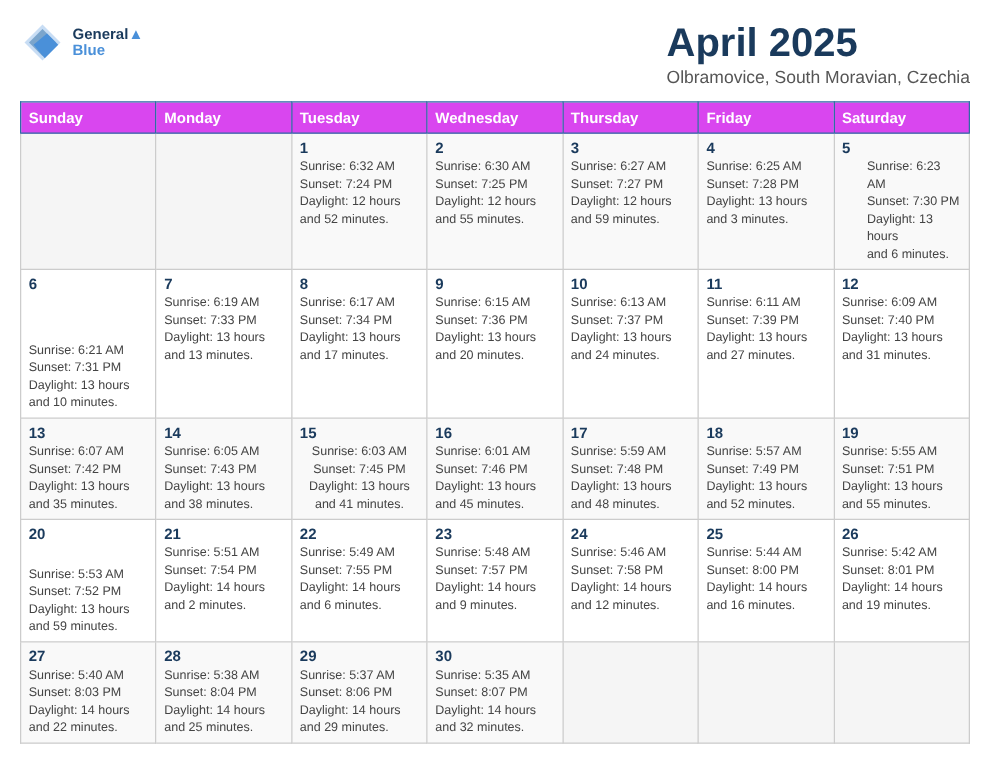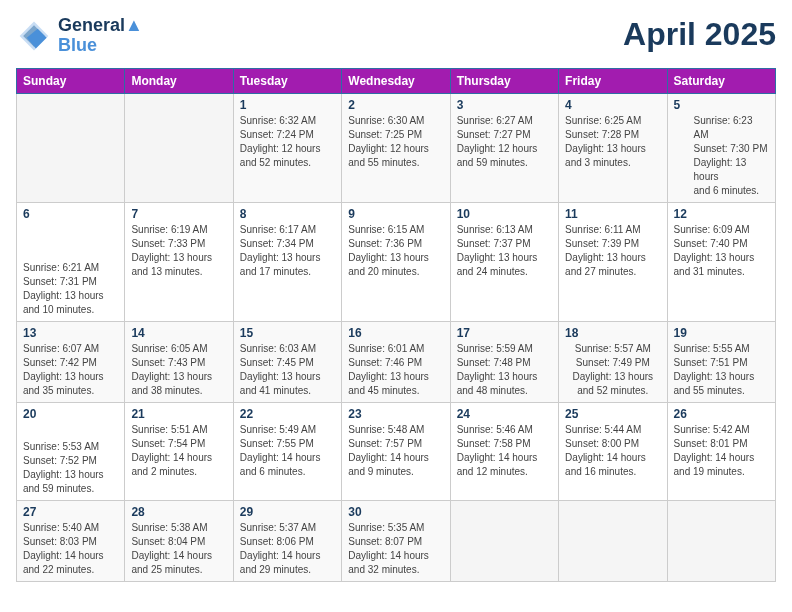--- a/index.html
+++ b/index.html
@@ -15,21 +15,21 @@
       justify-content: space-between;
       align-items: flex-start;
       margin-bottom: 12px;
     }
     .logo {
       display: flex;
       align-items: center;
       gap: 6px;
     }
     .logo-text {
-      font-size: 18px;
+      font-size: 12px;
       font-weight: bold;
       color: #1a3a5c;
       line-height: 1.1;
     }
     .logo-text span {
       color: #4a90d9;
     }
     .logo-icon {
       width: 36px;
       height: 36px;
@@ -45,21 +45,21 @@
     .subtitle {
       font-size: 14px;
       color: #555;
     }
     .calendar {
       width: 100%;
       border-collapse: collapse;
       border: 1px solid #ccc;
     }
     .calendar th {
-      background: #a21caf;
+      background: #d946ef;
       color: #fff;
       font-size: 12px;
       font-weight: bold;
       padding: 5px 6px;
       text-align: left;
       border: 1px solid #2e6da4;
       margin-top: 12px;
     }
     .calendar td {
       vertical-align: top;
@@ -103,20 +103,21 @@
       <polygon points="20,8 32,20 20,32 8,20" fill="#2e6da4" opacity="0.5"></polygon>
       <polygon points="24,12 34,22 22,34 12,22" fill="#4a90d9"></polygon>
     </svg>
     <div class="logo-text">
       <div>General<span>▲</span></div>
       <div style="color:#4a90d9;">Blue</div>
     </div>
   </div>
   <div class="title-block">
     <div class="main-title">April 2025</div>
+    <div class="subtitle">Olbramovice, South Moravian, Czechia</div>
   </div>
 </div>
 
 <table class="calendar">
   <thead>
     <tr>
     <th>Sunday</th>
         <th>Monday</th>
         <th>Tuesday</th>
         <th>Wednesday</th>
@@ -226,42 +227,42 @@
         </td>
         <td>
           <span class="day-num">14</span>
           <div class="day-detail" style="white-space: pre-line;">Sunrise: 6:05 AM
 Sunset: 7:43 PM
 Daylight: 13 hours
 and 38 minutes.</div>
         </td>
         <td>
           <span class="day-num">15</span>
-          <div class="day-detail" style="white-space: pre-line;">Sunrise: 6:03 AM
+          <div class="day-detail" style="white-space: pre-line; text-align: center;">Sunrise: 6:03 AM
 Sunset: 7:45 PM
 Daylight: 13 hours
 and 41 minutes.</div>
         </td>
         <td>
           <span class="day-num">16</span>
           <div class="day-detail" style="white-space: pre-line;">Sunrise: 6:01 AM
 Sunset: 7:46 PM
 Daylight: 13 hours
 and 45 minutes.</div>
         </td>
         <td>
           <span class="day-num">17</span>
           <div class="day-detail" style="white-space: pre-line;">Sunrise: 5:59 AM
 Sunset: 7:48 PM
 Daylight: 13 hours
 and 48 minutes.</div>
         </td>
         <td>
           <span class="day-num">18</span>
-          <div class="day-detail" style="white-space: pre-line; text-align: center;">Sunrise: 5:57 AM
+          <div class="day-detail" style="white-space: pre-line;">Sunrise: 5:57 AM
 Sunset: 7:49 PM
 Daylight: 13 hours
 and 52 minutes.</div>
         </td>
         <td>
           <span class="day-num">19</span>
           <div class="day-detail" style="white-space: pre-line;">Sunrise: 5:55 AM
 Sunset: 7:51 PM
 Daylight: 13 hours
 and 55 minutes.</div>

